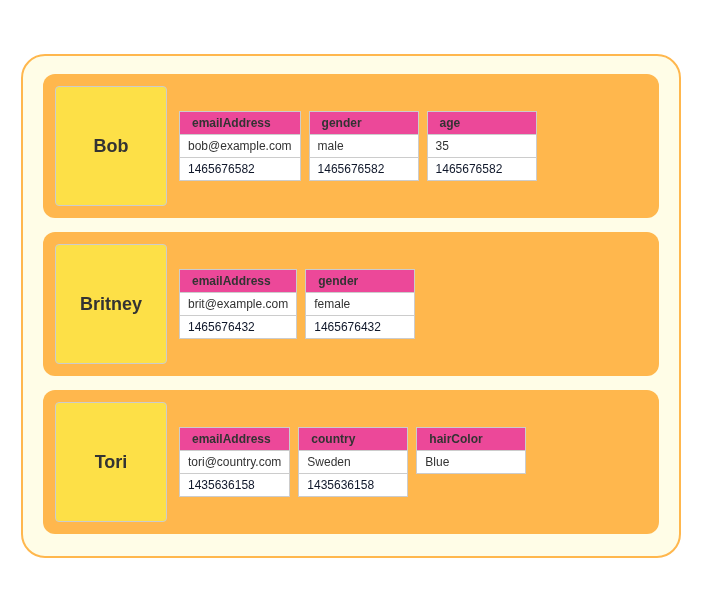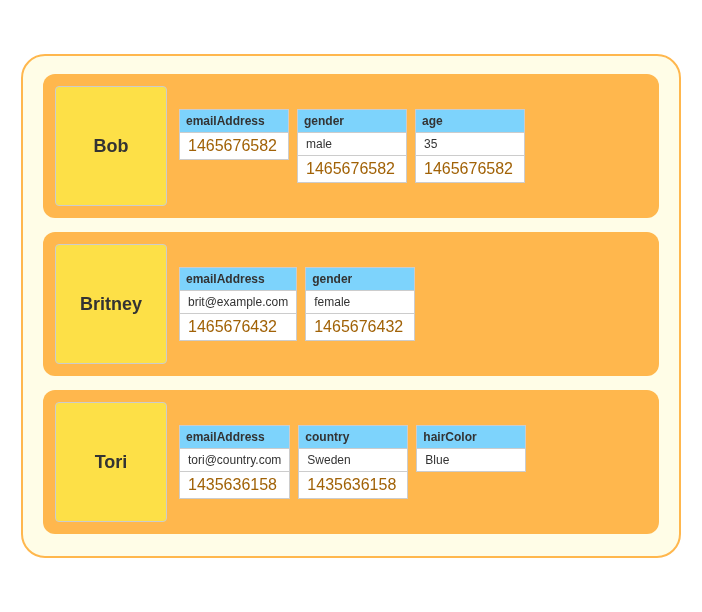--- a/index.html
+++ b/index.html
@@ -68,57 +68,58 @@
     }
 
     .field-group {
       display: flex;
       flex-direction: column;
       gap: 0;
       min-width: 110px;
     }
 
     .field-header {
-      background: #7dd3fc;
+      background: #ec4899;
       border: 1px solid #ccc;
-      padding: 4px 6px;
+      padding: 4px 12px;
       font-size: 12px;
       font-weight: bold;
       color: #333;
     }
 
     .field-value {
       background: #fff;
       border: 1px solid #ccc;
       border-top: none;
       padding: 4px 8px;
       font-size: 12px;
       color: #333;
     }
 
     .field-id {
       background: #fff;
       border: 1px solid #ccc;
       border-top: none;
       padding: 4px 8px;
-      font-size: 16px;
-      color: #a16207;
+      font-size: 12px;
+      color: #0f172a;
     }
   </style>
 </head>
 <body>
 
 <div class="outer-container">
 
   <div id="users-list">
       <div class="user-card">
         <div class="avatar-box">Bob</div>
         <div class="fields-row">
           <div class="field-group">
             <div class="field-header">emailAddress</div>
+            <div class="field-value">bob@example.com</div>
             <div class="field-id">1465676582</div>
           </div>
           <div class="field-group">
             <div class="field-header">gender</div>
             <div class="field-value">male</div>
             <div class="field-id">1465676582</div>
           </div>
           <div class="field-group">
             <div class="field-header">age</div>
             <div class="field-value">35</div>

